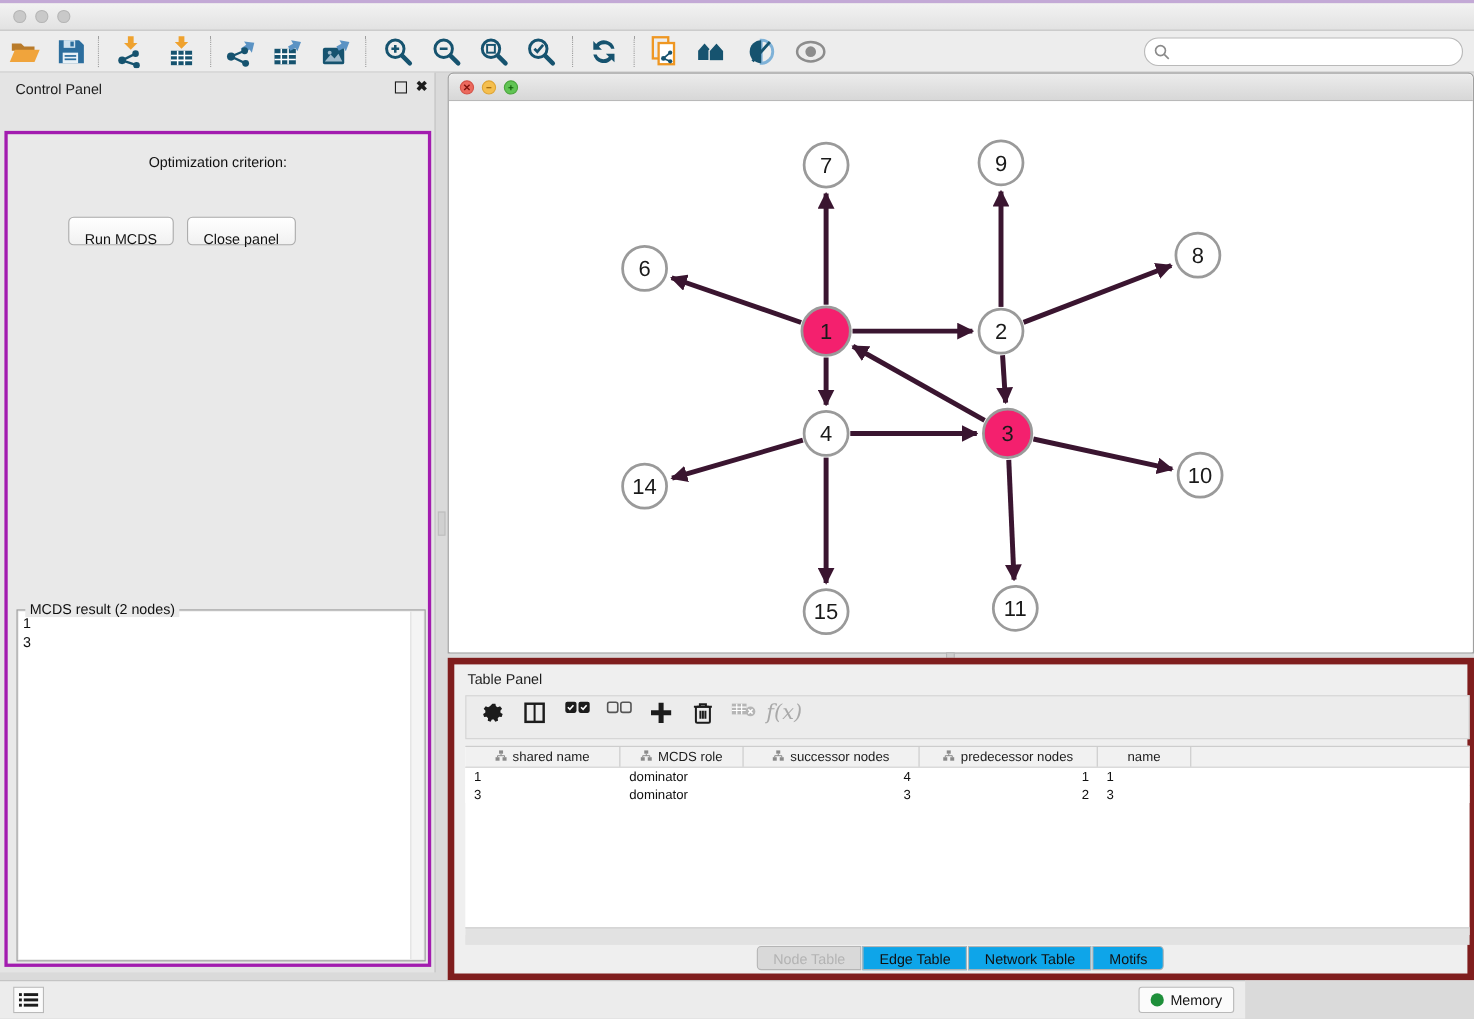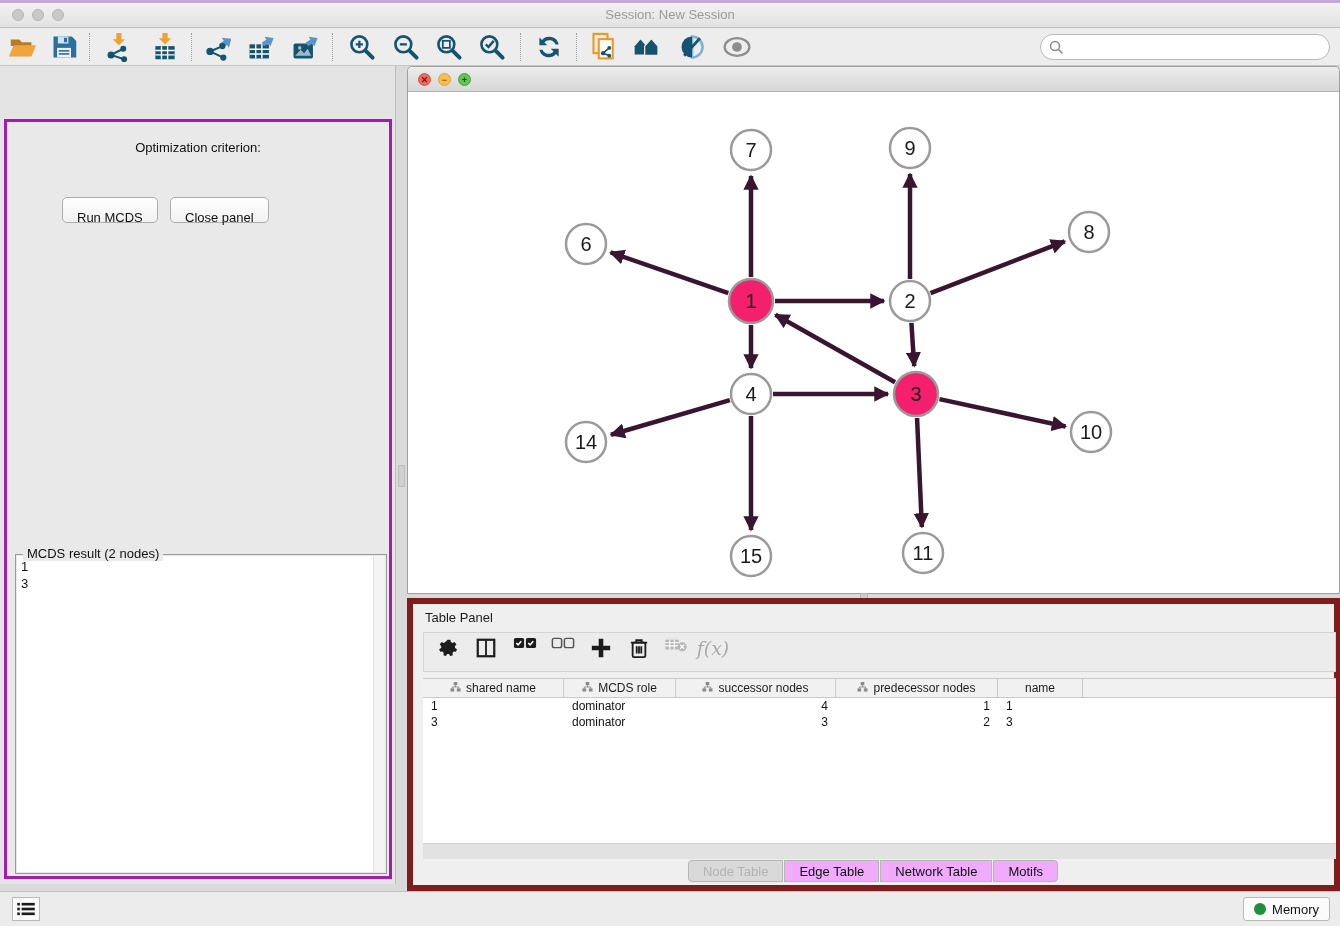--- a/index.html
+++ b/index.html
@@ -97,45 +97,44 @@
   .dt-header { display:flex; height:20px; background:#f1f1f1; border-top:1px solid #c9c9c9;
     border-bottom:1px solid #c9c9c9; }
   .dt-hcell { display:flex; align-items:center; justify-content:center; gap:5px;
     border-right:1px solid #c9c9c9; font-size:12px; color:#1c1c1c; cursor:pointer; }
   .dt-row { display:flex; height:16px; background:#fff; }
   .dt-cell { font-size:12px; color:#111; padding:1px 8px; overflow:hidden; white-space:nowrap; }
   .tp-strip { position:absolute; left:10px; bottom:26px; width:913px; height:16px;
     background:#e2e2e2; border-top:1px solid #cdcdcd; }
   .tp-tabs { position:absolute; left:0; width:100%; bottom:3px; height:22px;
     display:flex; justify-content:center; }
-  .tp-tab { padding:3px 14px 2px; font-size:13px; background:#f0abfc;
+  .tp-tab { padding:3px 14px 2px; font-size:13px; background:#0ea5e9;
     border:1px solid #b5b5b5; margin-right:1px; color:#111; cursor:pointer; border-radius:3px; }
   .tp-tab.disabled-selected { background:#d9d9d9; color:#b3b3b3;text-align:right; }
 
   
-  .statusbar { position:absolute; left:0; bottom:0; width:1340px; height:35px;
+  .statusbar { position:absolute; left:0; bottom:0; width:1132px; height:35px;
     background:#ececec; border-top:1px solid #c0c0c0; }
   .listbtn { position:absolute; left:12px; top:5px; width:28px; height:24px;
     background:#fbfbfb; border:1px solid #b9b9b9; display:flex; align-items:center;
     justify-content:center; cursor:pointer; }
   .membtn { position:absolute; right:10px; top:5px; height:24px; background:#fbfbfb;
     border:1px solid #b9b9b9; border-radius:3px; display:flex; align-items:center;
     gap:6px; padding:0 10px; font-size:13px; color:#111; cursor:pointer; }
   .memdot { width:12px; height:12px; border-radius:50%; background:#1e8f3a; }
 </style>
 </head>
 <body>
 
 <div id="app">
 
   <div class="titlebar">
     <div class="tl-dot" style="left:12px"></div>
     <div class="tl-dot" style="left:32px"></div>
     <div class="tl-dot" style="left:52px"></div>
-    <div class="title">Session: New Session</div>
   </div>
 
   <div class="toolbar">
     <div class="tbicon" style="left:5px">
       <svg width="30" height="30" viewBox="0 0 32 32">
           <path d="M4 8 h9 l3 3 h10 v4 H4 z" fill="#b97b2a"></path>
           <path d="M2 26 L7 14 h24 l-5 12 z" fill="#f0a43c"></path>
         </svg>
     </div>
     <div class="tbicon" style="left:47px">
@@ -259,20 +258,25 @@
     <div class="searchbox">
       <svg width="15" height="15" viewBox="0 0 20 20">
           <circle cx="8" cy="8" r="6" fill="none" stroke="#8a8a8a" stroke-width="2"></circle>
           <path d="M12.5 12.5 L18 18" stroke="#8a8a8a" stroke-width="2"></path>
         </svg>
       <input type="text" placeholder="" style="">
     </div>
   </div>
 
   <div class="cpanel">
+    <div class="paneltitle">
+      <span class="label">Control Panel</span>
+      <span class="float-btn" style="left:359px"></span>
+      <span class="close-btn" style="left:378px">✖</span>
+    </div>
     <div class="cp-body">
       <div class="opt-label">Optimization criterion:</div>
       <button class="cp-btn" style="left:55px">Run MCDS</button>
       <button class="cp-btn" style="left:163px">Close panel</button>
       <div class="resultbox">
         <span class="legend">MCDS result (2 nodes)</span>
         <div class="frame"></div>
         <div class="text">1
 3</div>
         <div class="scroll"></div>

